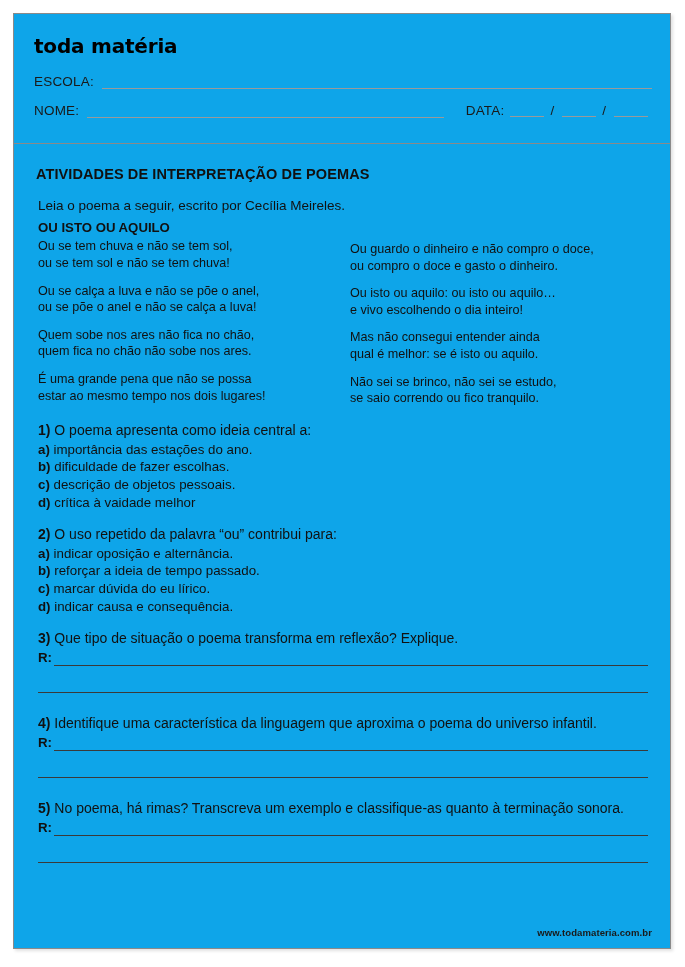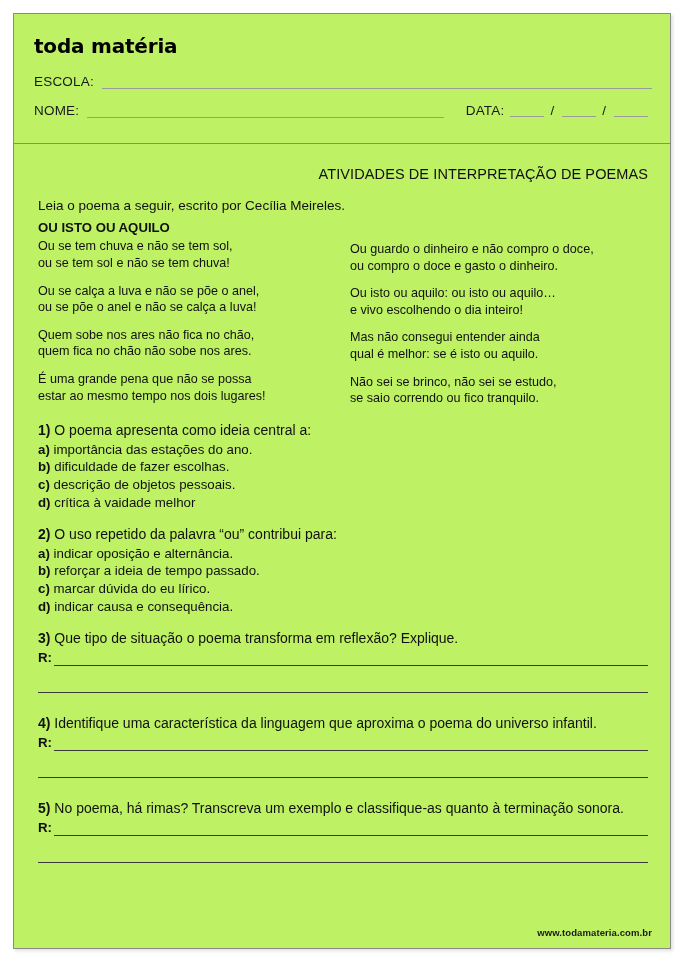--- a/index.html
+++ b/index.html
@@ -18,21 +18,21 @@
   }
 
   .sheet {
     position: absolute;
     left: 13px;
     top: 13px;
     width: 658px;
     height: 936px;
     border: 1px solid #8a8a8a;
     box-sizing: border-box;
-    background: #bef264;
+    background: #0ea5e9;
     box-shadow: 2px 2px 3px rgba(0,0,0,0.12);
   }
 
   
   .header {
     border-bottom: 1px solid #8a8a8a;
     padding: 14px 18px 10px 20px;
     box-sizing: border-box;
     height: 130px;
   }
@@ -77,22 +77,22 @@
     padding: 0 2px;
     color: #1a1a1a;
   }
 
   
   .content {
     padding: 16px 22px 0 22px;
     box-sizing: border-box;
   }
   .worksheet-title {
-    text-align: right;
-    font-weight: normal;
+    text-align: left;
+    font-weight: bold;
     font-size: 14.5px;
     letter-spacing: 0.1px;
     margin: 6px 0 16px 0;
   }
   .intro {
     font-size: 13.5px;
     margin: 0 0 6px 2px;
   }
 
   .poem {

